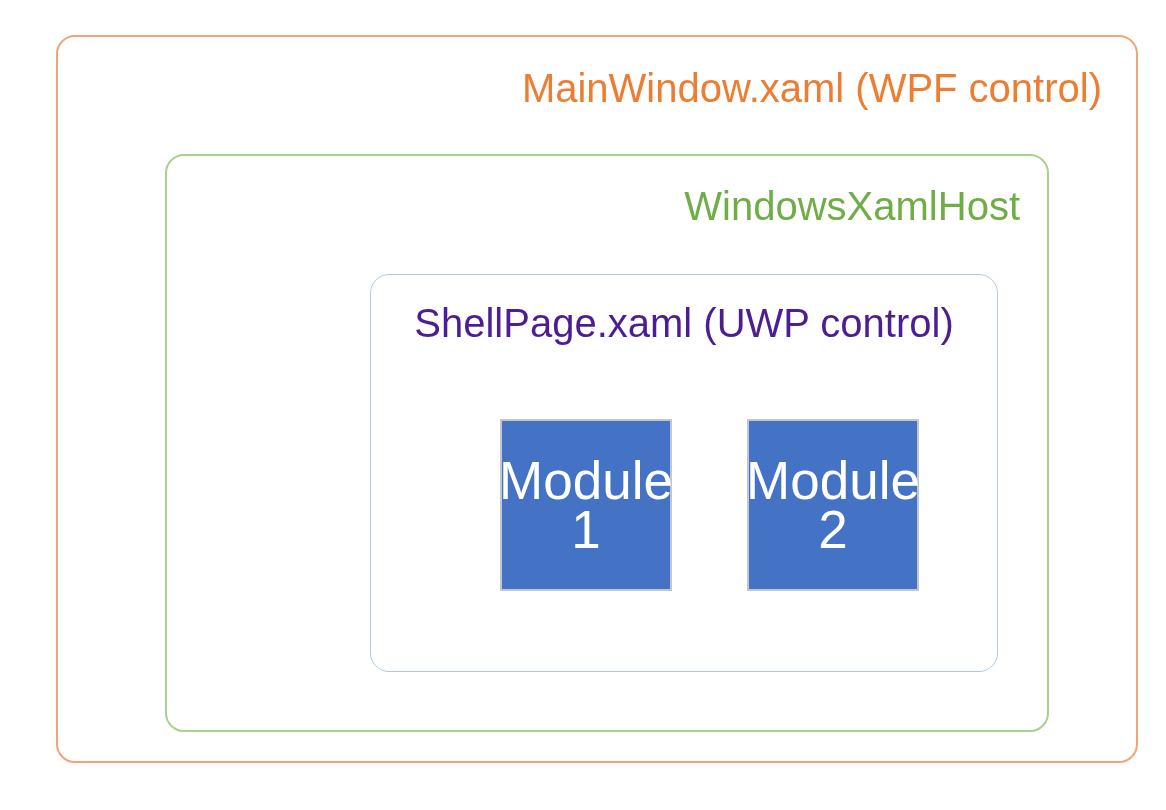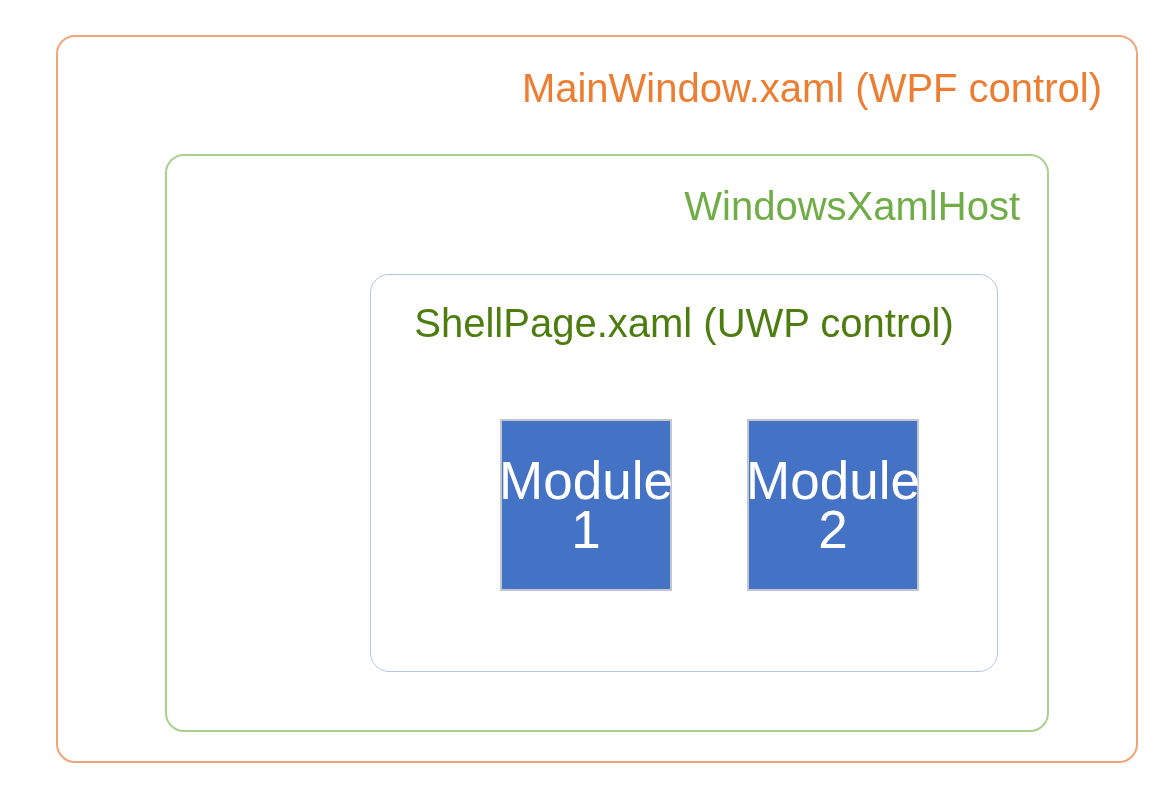--- a/index.html
+++ b/index.html
@@ -57,21 +57,21 @@
   .host-title {
     top: 27px;
     right: 27px;
     color: #70AD47;
   }
   .shell-title {
     top: 25px;
     left: 0;
     right: 0;
     text-align: center;
-    color: #4d7c0f;
+    color: #4c1d95;
   }
   .module {
     position: absolute;
     box-sizing: border-box;
     top: 144px;
     width: 172px;
     height: 172px;
     background: #4472C4;
     border: 2px solid #C1C6CF;
     display: flex;

